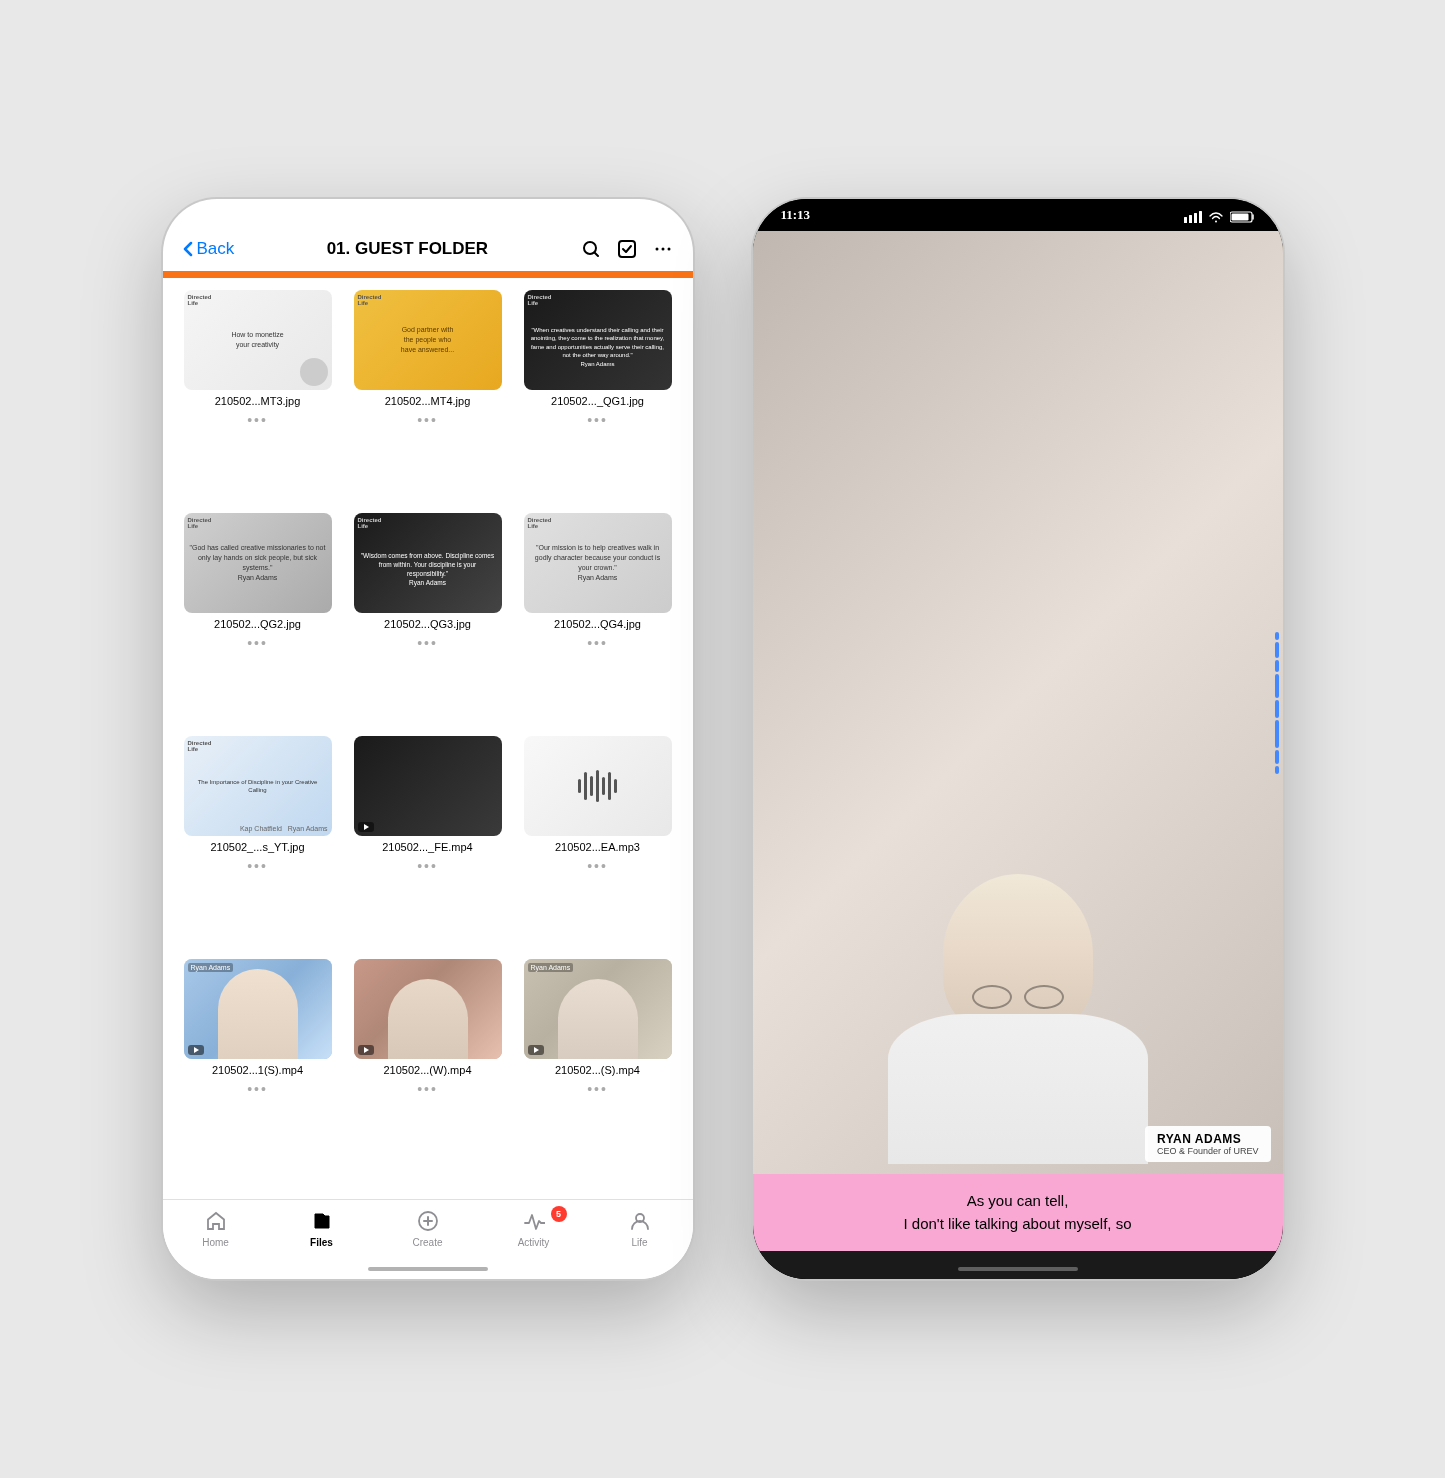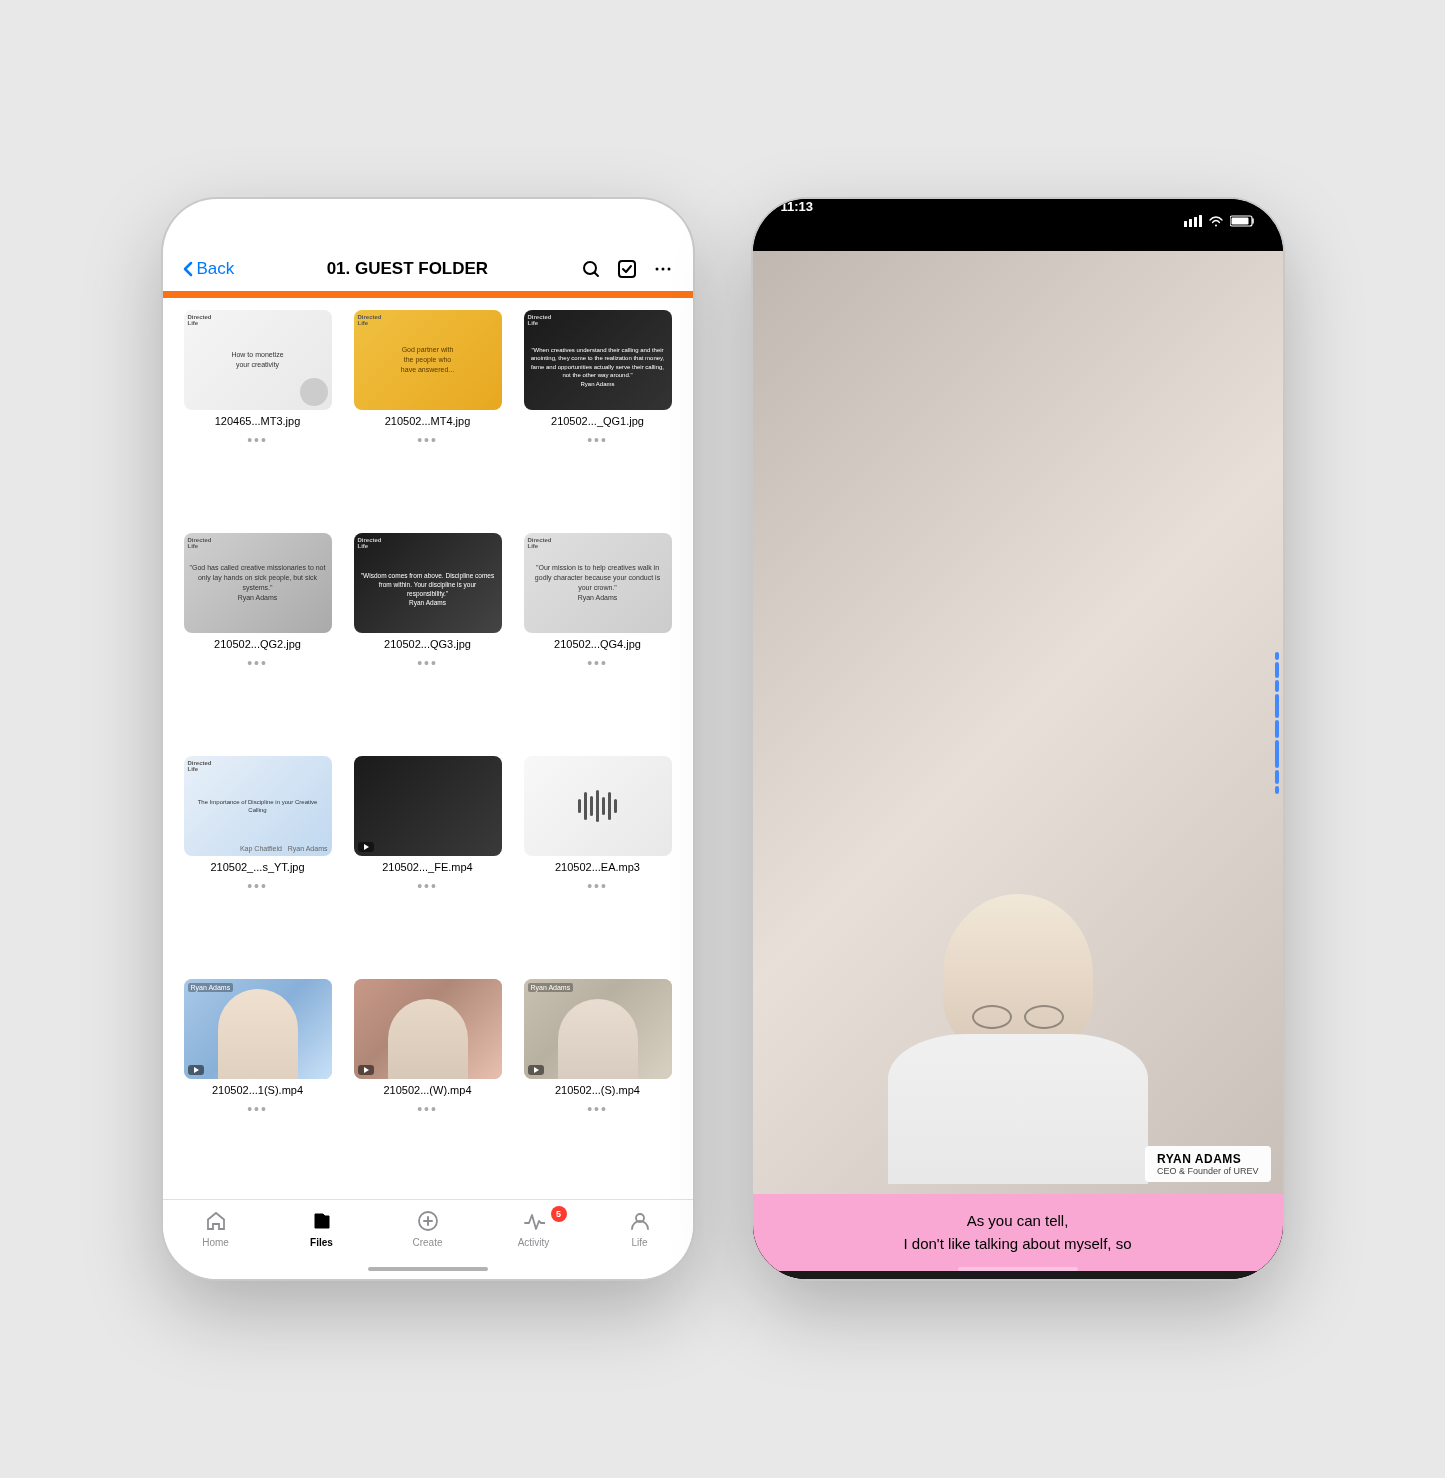--- a/index.html
+++ b/index.html
@@ -42,25 +42,27 @@
       width: 130px;
       height: 28px;
       background: #fff;
       border-radius: 0 0 20px 20px;
       z-index: 10;
     }
     .phone-right .notch { background: #000; }
 
     
     .status-bar {
-      height: 52px;
-      display: flex;
+      height: 32px;
+      display: flex;
+      align-items: flex-end;
       padding: 0 28px 8px;
       position: relative;
       z-index: 5;
+      font-family: Liberation Serif, serif;
     }
     .status-bar-left { font-size: 13px; font-weight: 600; color: #000; }
     .status-bar-right {
       margin-left: auto;
       display: flex;
       align-items: center;
       gap: 6px;
     }
     .status-bar-right svg { fill: #000; }
     .phone-right .status-bar-left { color: #fff; }
@@ -398,21 +400,21 @@
   </div>
 
   <div class="file-grid">
 
     <div class="file-item">
       <div class="file-thumb thumb-mt3">
         <div class="thumb-logo">Directed<br>Life</div>
         <div class="thumb-text-small">How to monetize<br>your creativity</div>
         <div style="position:absolute;bottom:4px;right:4px;width:28px;height:28px;border-radius:50%;background:#ccc;overflow:hidden;"></div>
       </div>
-      <div class="file-name">120465...MT3.jpg</div>
+      <div class="file-name">210502...MT3.jpg</div>
       <div class="file-dots">•••</div>
     </div>
 
     <div class="file-item">
       <div class="file-thumb thumb-mt4">
         <div class="thumb-logo">Directed<br>Life</div>
         <div class="thumb-text-small" style="color:#5a3a00;">God partner with<br>the people who<br>have answered...</div>
       </div>
       <div class="file-name">210502...MT4.jpg</div>
       <div class="file-dots">•••</div>

